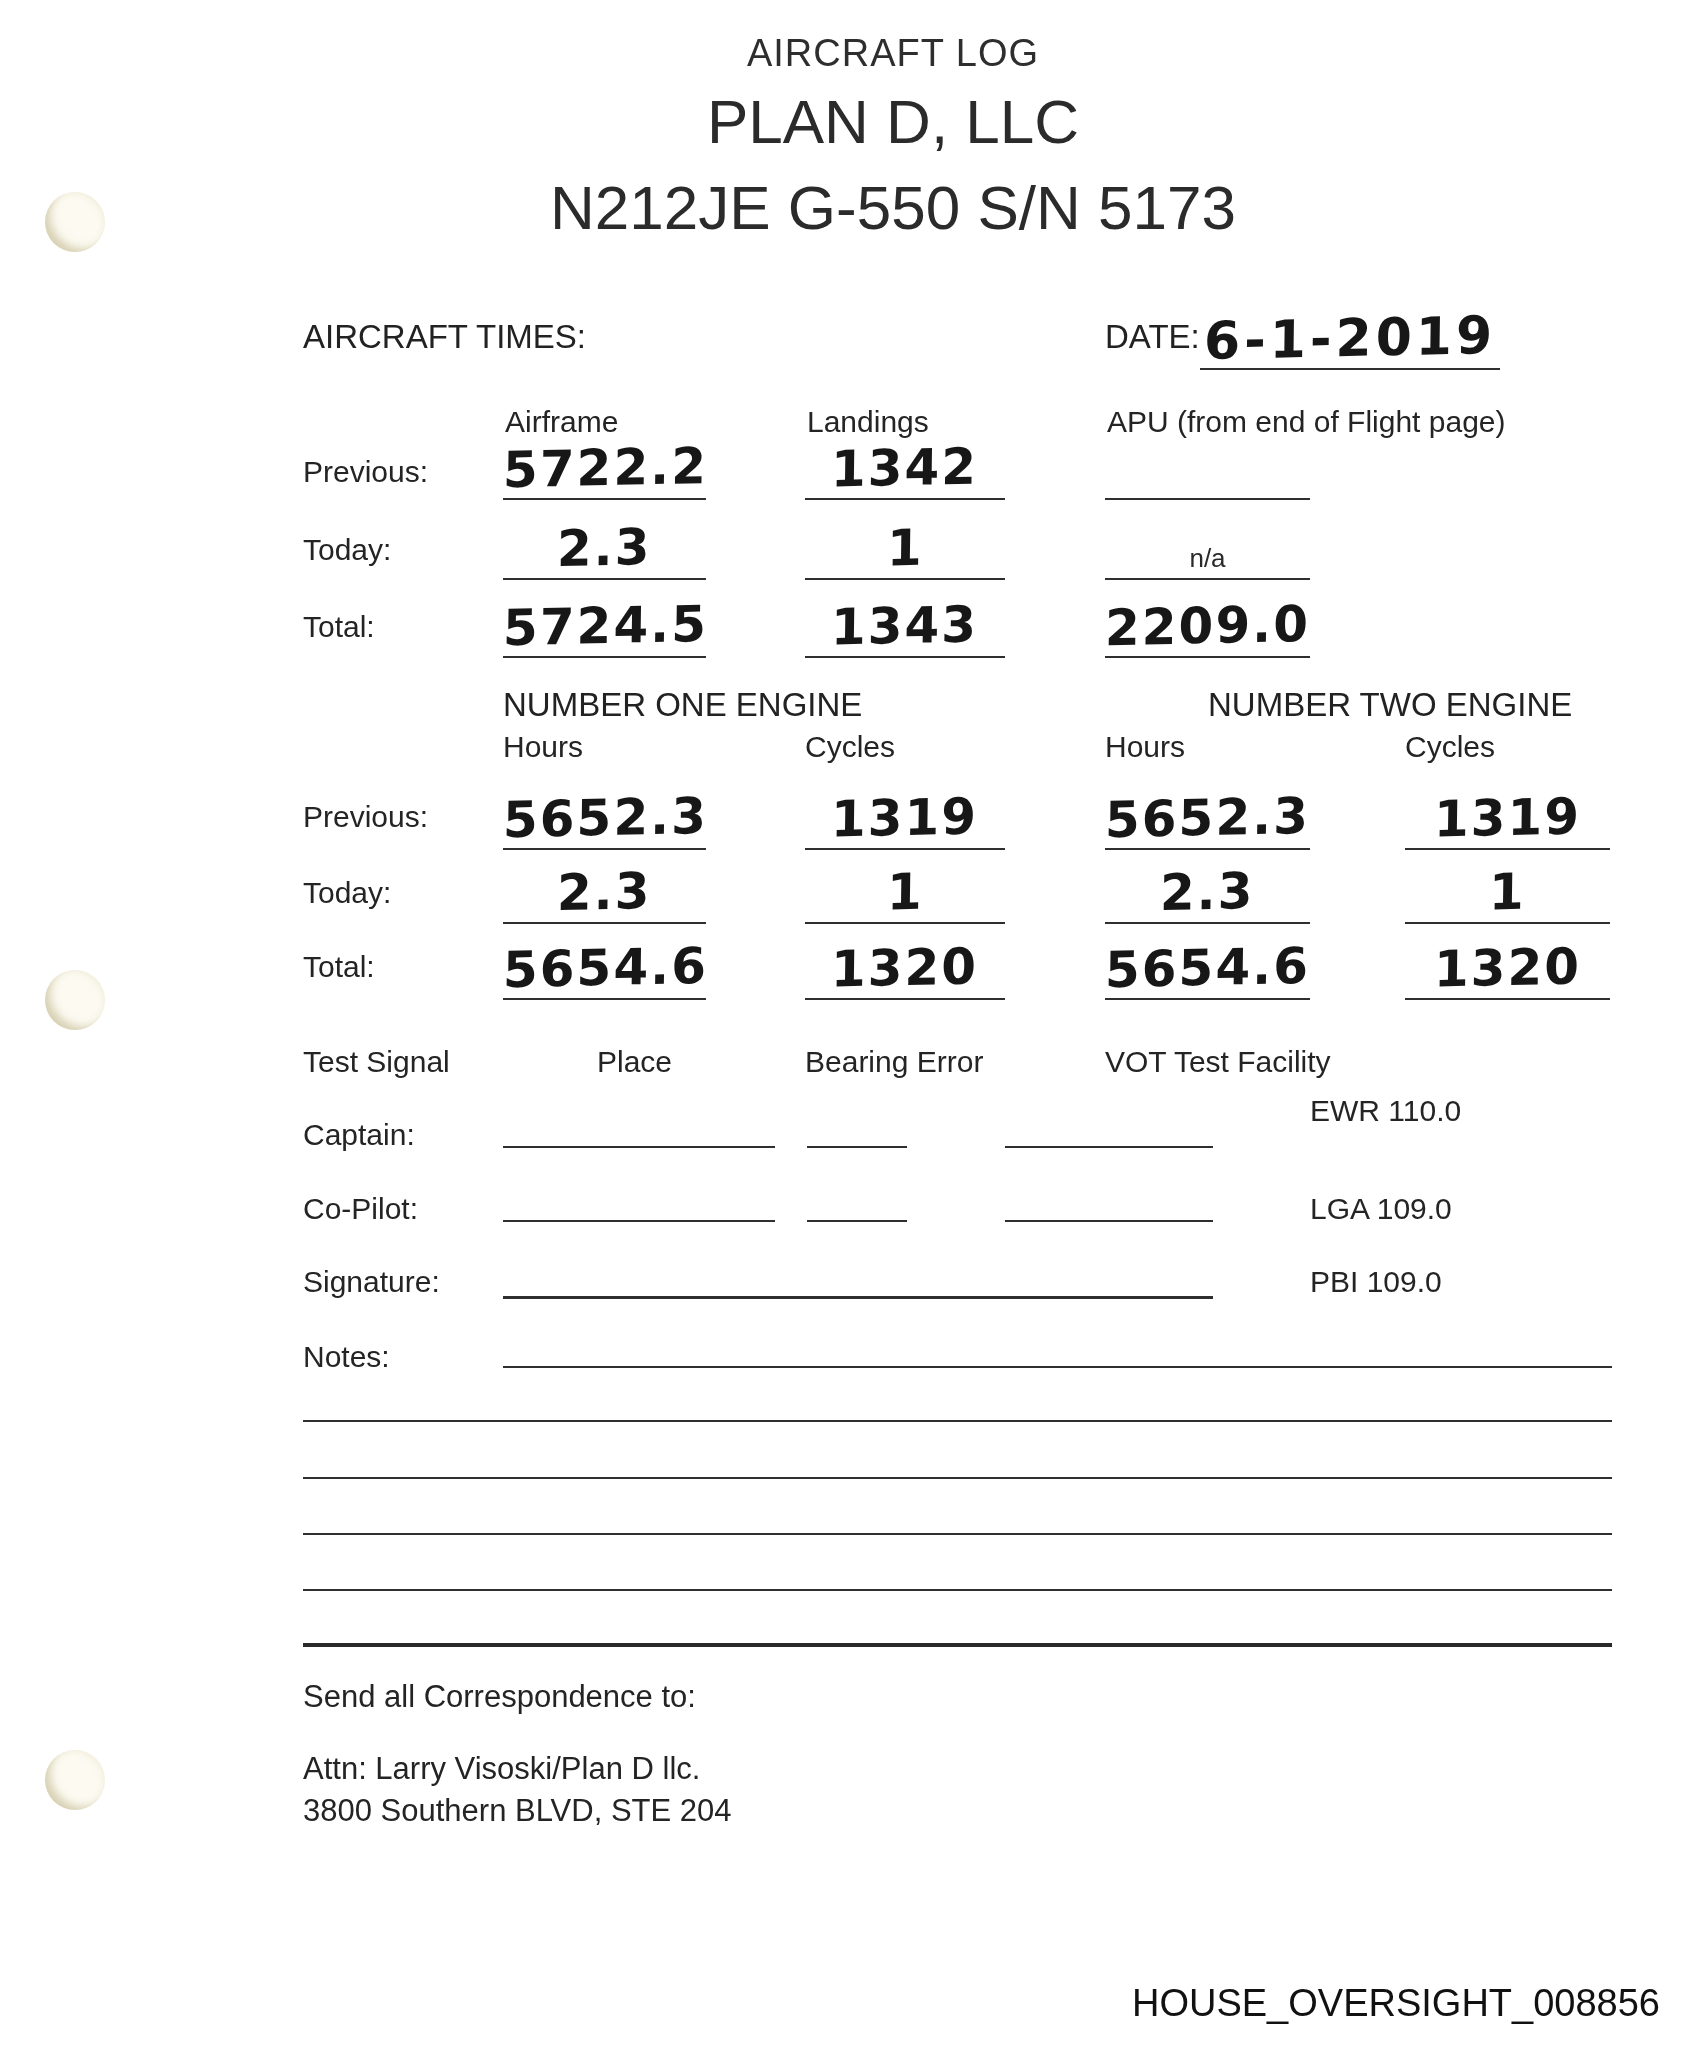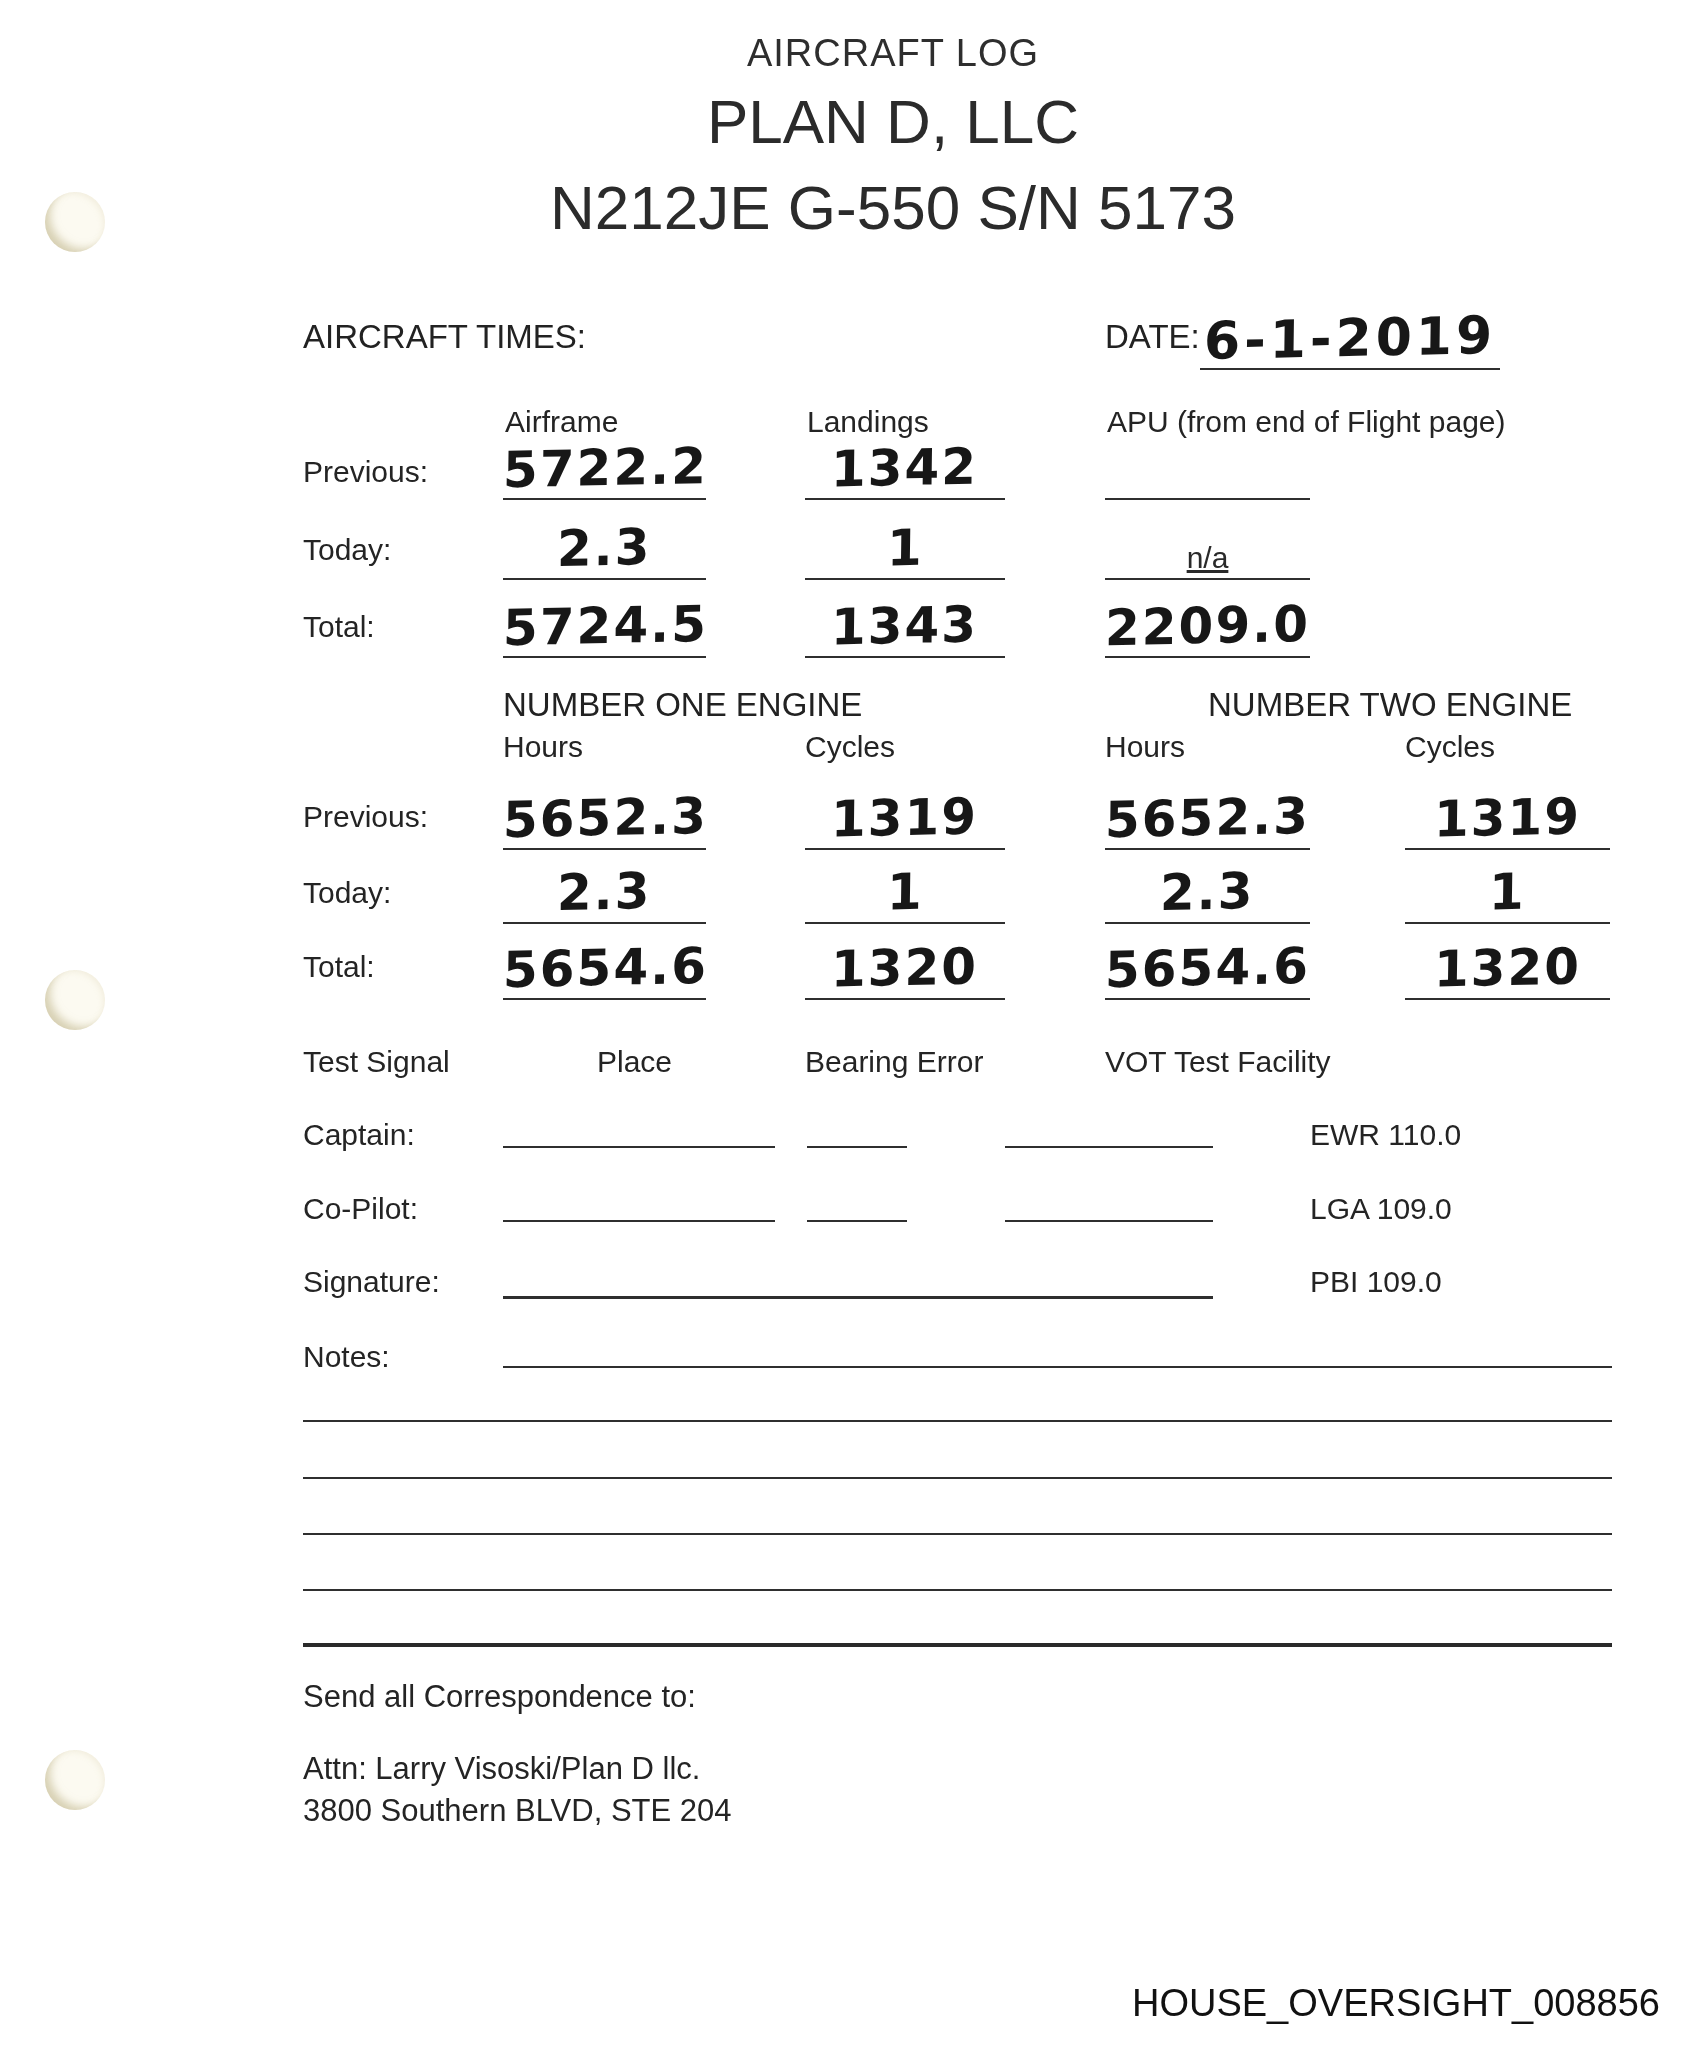--- a/index.html
+++ b/index.html
@@ -11,21 +11,21 @@
     color:#262626;
     overflow:hidden;
   }
   .abs{position:absolute;white-space:nowrap;}
   .center{text-align:center;}
   
   .t-title1{font-size:38px;letter-spacing:1px;color:#2e2e2e;}
   .t-title2{font-size:62px;color:#2b2b2b;}
   .t-label{font-size:30px;color:#242424;}
   .t-section{font-size:33px;color:#222;}
-  .t-small{font-size:30px;color:#2a2a2a;text-decoration:underline;}
+  .t-small{font-size:26px;color:#2a2a2a;}
   .t-addr{font-size:31px;color:#242424;line-height:42px;}
   .t-footer{font-size:38px;color:#111;}
   
   .u{
     position:absolute;height:62px;line-height:64px;
     border-bottom:2px solid #2f2f2f;text-align:center;
   }
   
   .hand{
     display:inline-block;
@@ -152,21 +152,21 @@
 
   <div class="abs t-label" style="left:303px;top:1045px;">Test Signal</div>
   <div class="abs t-label" style="left:597px;top:1045px;">Place</div>
   <div class="abs t-label" style="left:805px;top:1045px;">Bearing Error</div>
   <div class="abs t-label" style="left:1105px;top:1045px;">VOT Test Facility</div>
 
   <div class="abs t-label" style="left:303px;top:1118px;">Captain:</div>
   <div class="rule" style="left:503px;top:1146px;width:272px;"></div>
   <div class="rule" style="left:807px;top:1146px;width:100px;"></div>
   <div class="rule" style="left:1005px;top:1146px;width:208px;"></div>
-  <div class="abs t-label" style="left:1310px;top:1118px;">EWR 110.0</div>
+  <div class="abs t-label" style="left:1310px;top:1094px;">EWR 110.0</div>
 
   <div class="abs t-label" style="left:303px;top:1192px;">Co-Pilot:</div>
   <div class="rule" style="left:503px;top:1220px;width:272px;"></div>
   <div class="rule" style="left:807px;top:1220px;width:100px;"></div>
   <div class="rule" style="left:1005px;top:1220px;width:208px;"></div>
   <div class="abs t-label" style="left:1310px;top:1192px;">LGA 109.0</div>
 
   <div class="abs t-label" style="left:303px;top:1265px;">Signature:</div>
   <div class="rule" style="left:503px;top:1296px;width:710px;height:3px;"></div>
   <div class="abs t-label" style="left:1310px;top:1265px;">PBI 109.0</div>

